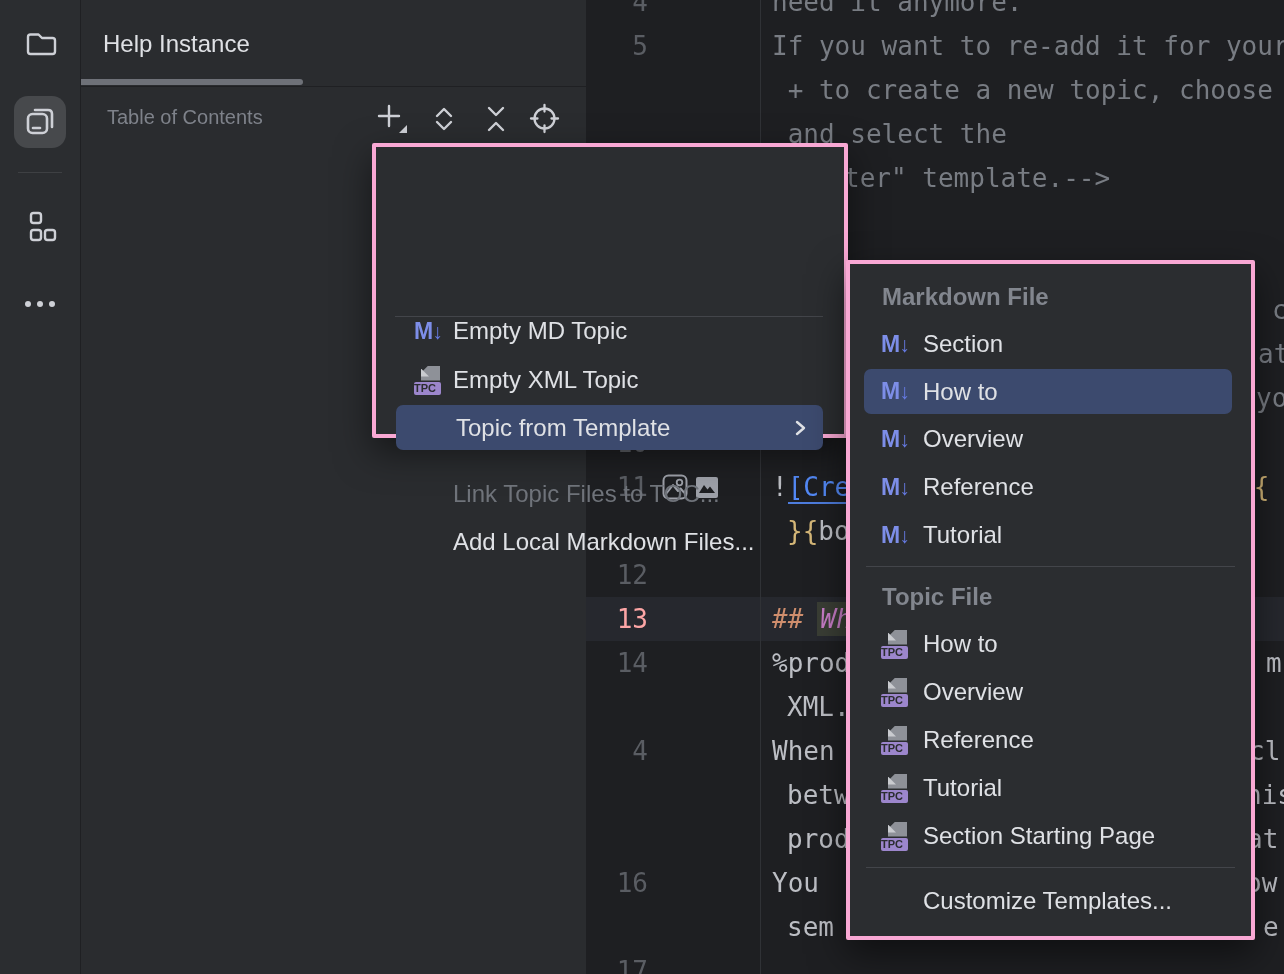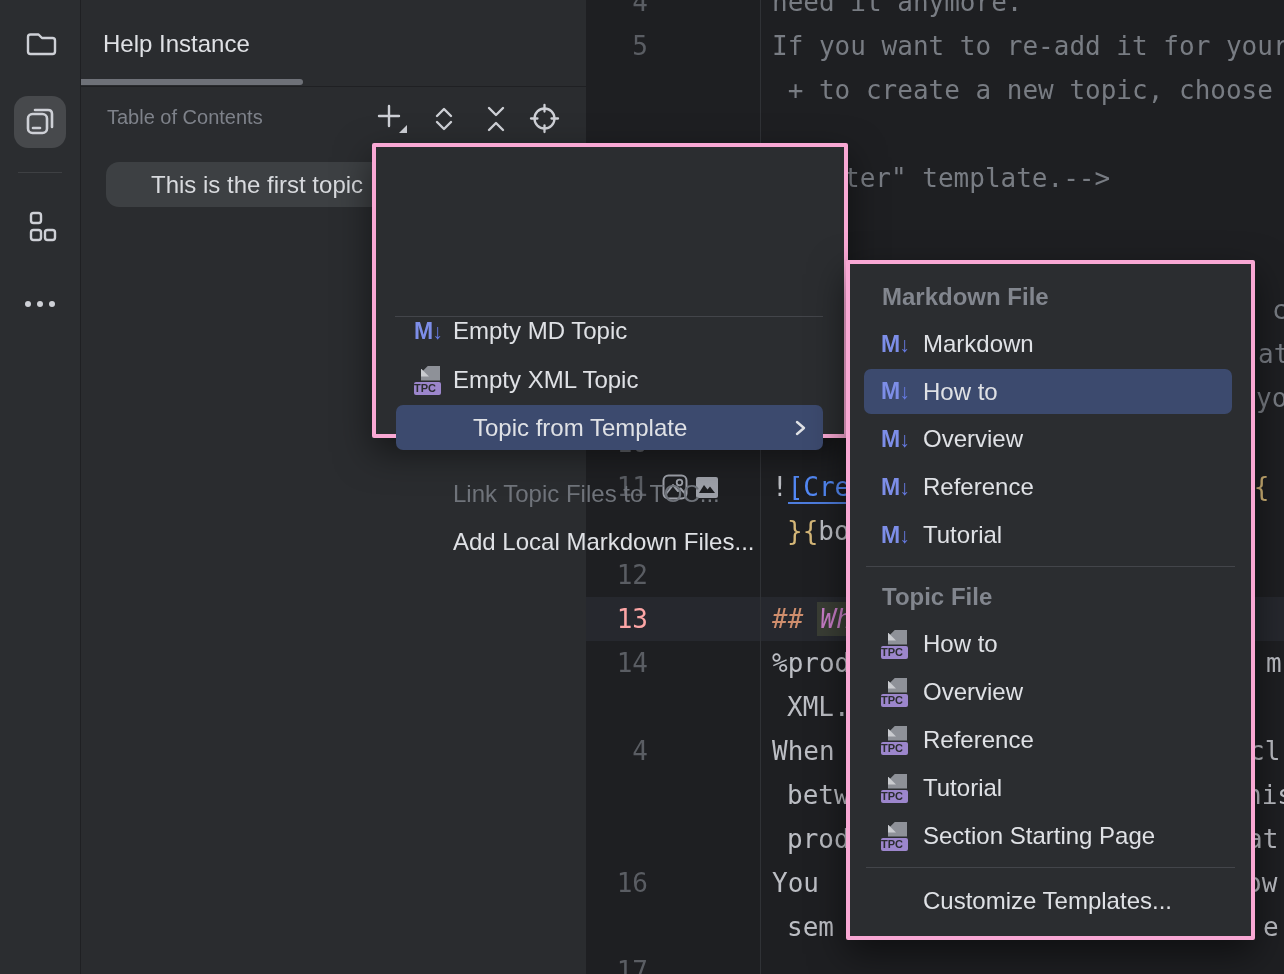--- a/index.html
+++ b/index.html
@@ -135,21 +135,20 @@
         <svg width="31" height="31" viewBox="0 0 31 31" fill="none" stroke="#CED0D6" stroke-width="2.3" stroke-linecap="round">
             <circle cx="15.5" cy="15.5" r="10"></circle>
             <path d="M15.5 2 V8.5"></path>
             <path d="M15.5 22.5 V29"></path>
             <path d="M2 15.5 H8.5"></path>
             <path d="M22.5 15.5 H29"></path>
           </svg>
       </span>
     </button>
 
-    <button class="tree-item">This is the first topic</button>
   </div>
 
   <div class="ed">
     <div class="cur-line"></div>
     <div class="gutter-sep"></div>
 
     <span class="lnum" style="top:-20px">4</span>
     <span class="lnum" style="top:24px">5</span>
     <span class="lnum" style="top:421px">10</span>
     <span class="lnum" style="top:465px">11</span>
@@ -174,20 +173,21 @@
         <svg width="26" height="26" viewBox="0 0 26 26">
             <rect x="2" y="3" width="22" height="21" rx="2" fill="#9DA0A8"></rect>
             <path d="M5 19 L10 11 L13.5 15.5 L16 12.5 L21 19 Z" fill="#1E1F22"></path>
           </svg>
       </span>
     </button>
 
     <span class="seg cmt" style="left:186px;top:-20px">need it anymore.</span>
     <span class="seg cmt" style="left:186px;top:24px">If you want to re-add it for your</span>
     <span class="seg cmt" style="left:186px;top:68px"> + to create a new topic, choose t</span>
+    <span class="seg cmt" style="left:186px;top:112px"> and select the</span>
     <span class="seg cmt" style="left:258px;top:156px">ter" template.--&gt;</span>
     <span class="seg cmt" style="left:686px;top:288px">c</span>
     <span class="seg cmt" style="left:672px;top:332px">at</span>
     <span class="seg cmt" style="left:670px;top:376px">yo</span>
 
     <span class="seg" style="left:186px;top:465px"><span class="plain">!</span><span class="link">[Cre</span></span>
     <span class="seg" style="left:652px;top:465px"><span class="green">)</span><span class="yellow">{</span></span>
     <span class="seg" style="left:201px;top:509px"><span class="yellow">}{</span><span class="plain">bo</span></span>
 
     <span class="seg" style="left:186px;top:597px"><span class="orange">##</span><span class="pink">Wh</span></span>
@@ -220,21 +220,21 @@
     <div class="mi" style="left:38px;top:211px">
       <span class="icoslot" style="width:39px">
           <span class="tpc">
             <span class="tpc-page"></span>
             <span class="tpc-fold"></span>
             <span class="tpc-label">TPC</span>
           </span>
         </span>
       <span>Empty XML Topic</span>
     </div>
-    <div class="mi hl" style="left:20px;top:258px;width:427px;height:45px;padding-left:77px;box-sizing:border-box">
+    <div class="mi hl" style="left:20px;top:258px;width:427px;height:45px;padding-left:60px;box-sizing:border-box">
       <span>Topic from Template</span>
       <span class="subarrow">
         <svg width="18" height="18" viewBox="0 0 18 18" fill="none" stroke="#DFE1E5" stroke-width="2.4" stroke-linecap="round" stroke-linejoin="round">
             <path d="M6 3 L13 9 L6 15"></path>
           </svg>
       </span>
     </div>
     <div class="msep" style="left:19px;top:169px;width:428px"></div>
     <div class="mi dis" style="left:77px;top:325px">
       <span>Link Topic Files to TOC...</span>
@@ -247,21 +247,21 @@
   <div class="popup" style="left:846px;top:260px;width:401px;height:672px;z-index:60">
     <div class="mh" style="left:32px;top:18px">Markdown File</div>
 
     <div class="mi" style="left:31px;top:58px">
       <span class="icoslot" style="width:42px">
           <span class="mdico">
             <b class="m">M</b>
             <span class="a">↓</span>
           </span>
         </span>
-      <span>Markdown</span>
+      <span>Section</span>
     </div>
     <div class="mi hl" style="left:14px;top:105px;width:368px;height:45px;padding-left:17px;box-sizing:border-box">
       <span class="icoslot" style="width:42px">
           <span class="mdico">
             <b class="m">M</b>
             <span class="a">↓</span>
           </span>
         </span>
       <span>How to</span>
     </div>

